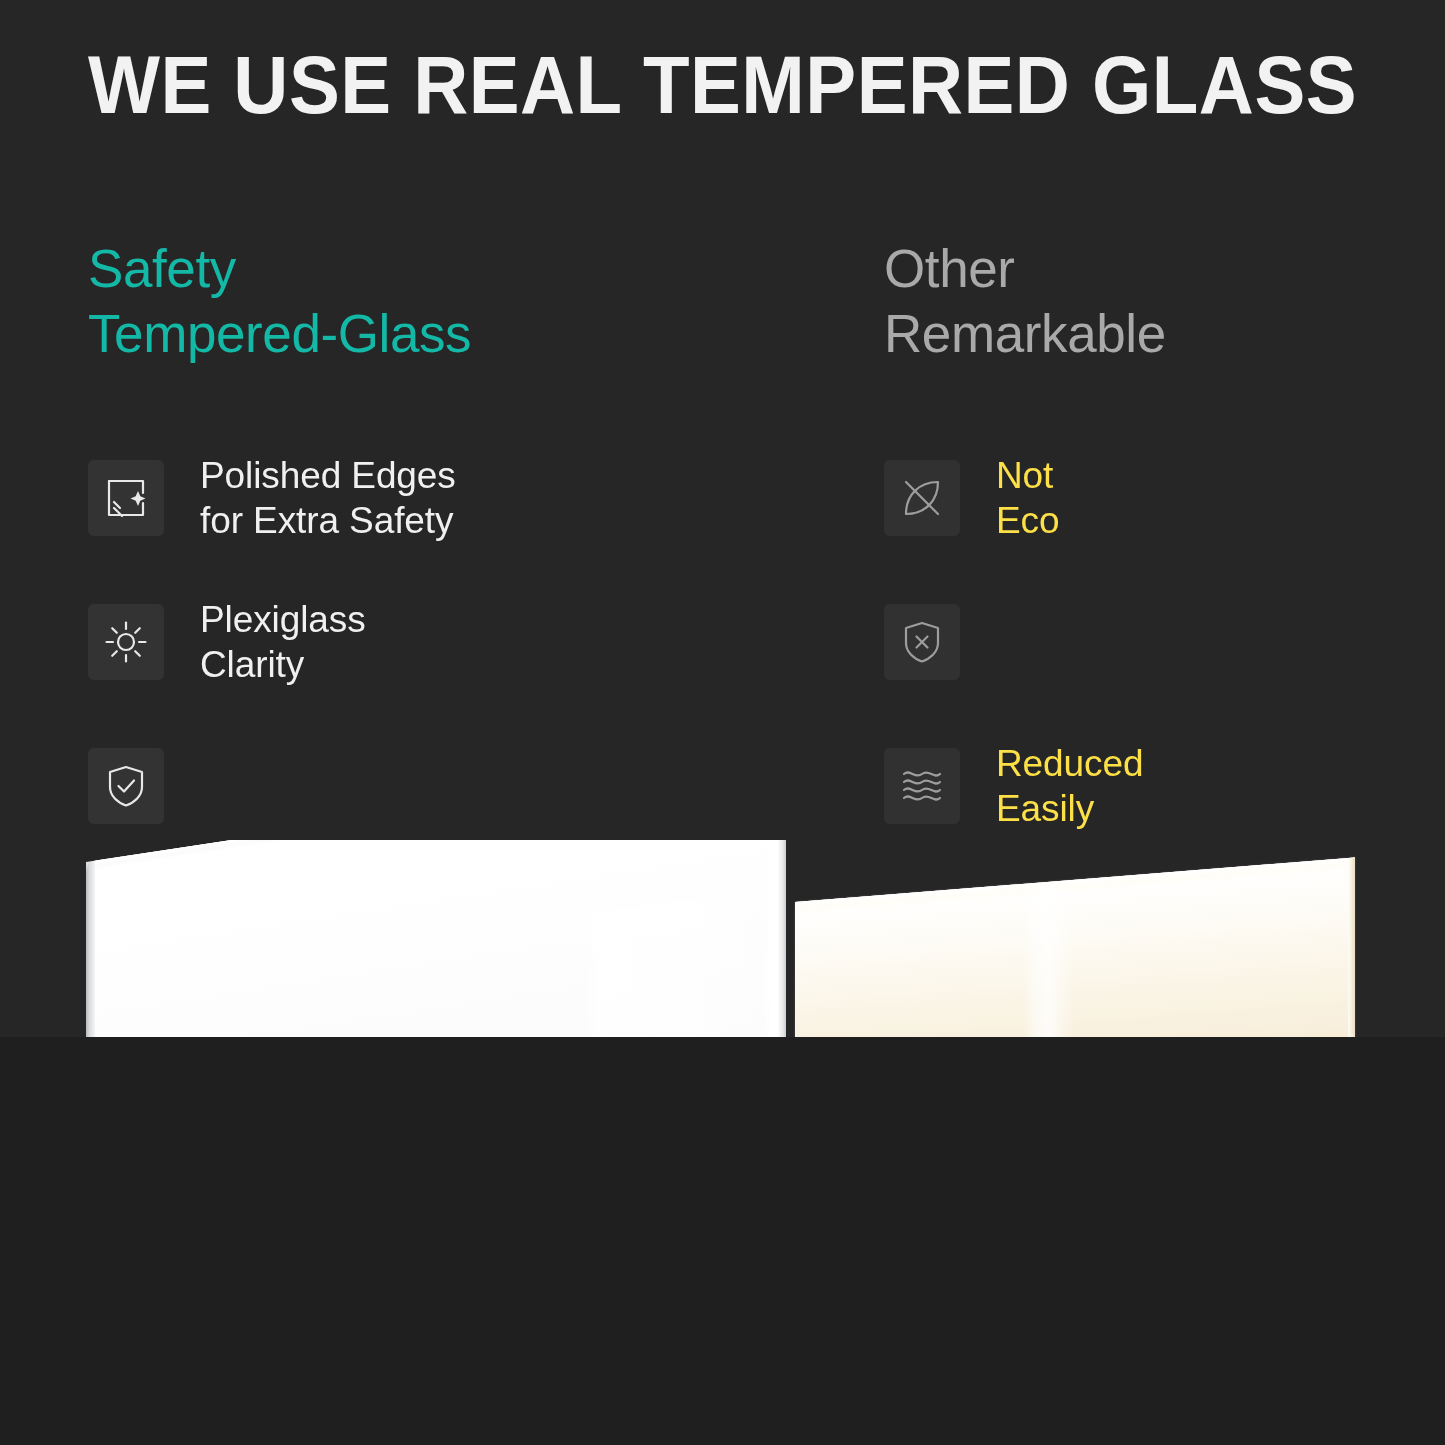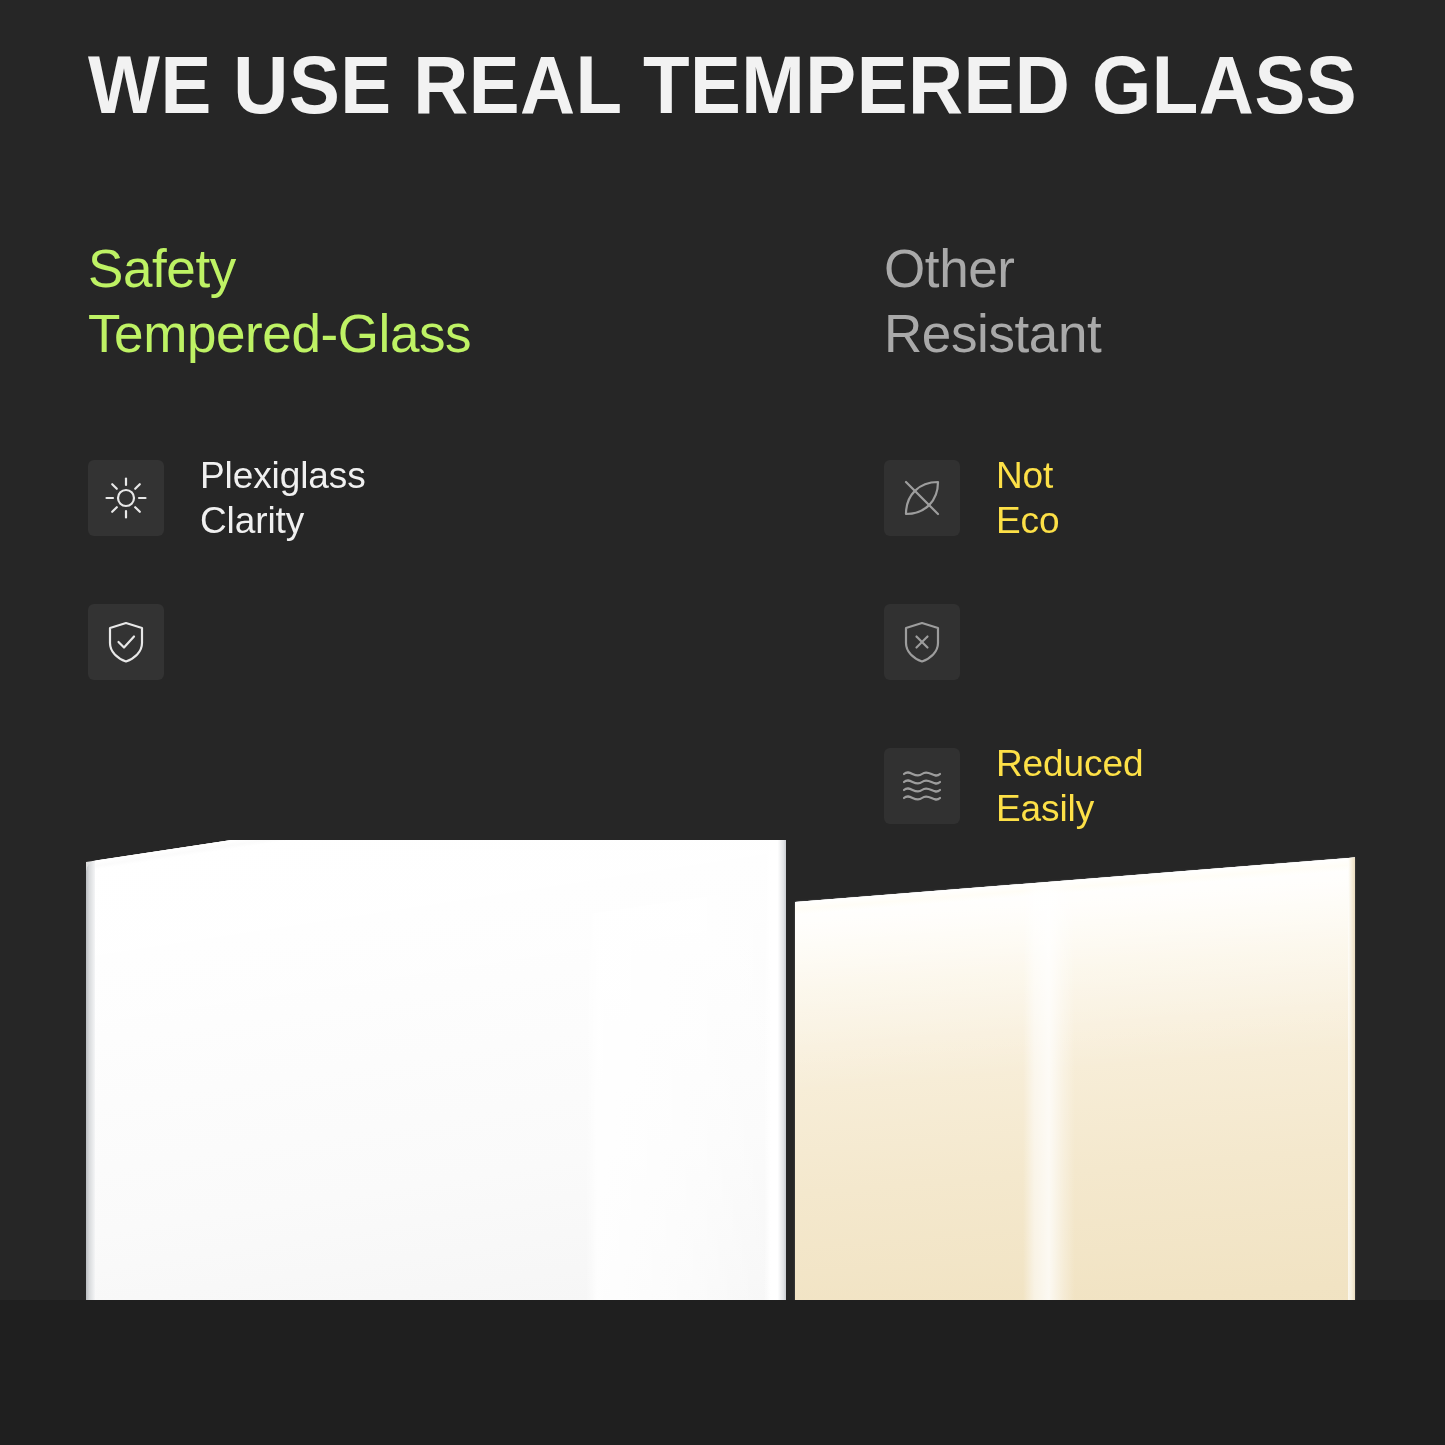--- a/index.html
+++ b/index.html
@@ -3,21 +3,21 @@
 <meta charset="utf-8">
 <style>
   html, body {
     margin: 0;
     padding: 0;
     background: #1f1f1f;
   }
   #stage {
     position: relative;
     width: 1445px;
-    height: 1300px;
+    height: 1037px;
     background: #262626;
     overflow: hidden;
     font-family: "Liberation Sans", sans-serif;
     -webkit-font-smoothing: antialiased;
   }
 
   
   #headline {
     position: absolute;
     left: 0;
@@ -43,21 +43,21 @@
   #col-left  { left: 88px;  width: 700px; }
   #col-right { left: 884px; width: 540px; }
 
   .col-heading {
     font-size: 53px;
     font-weight: 400;
     line-height: 1.23;
     letter-spacing: -0.4px;
     white-space: pre-line;
   }
-  #col-left  .col-heading { color: #bef264; }
+  #col-left  .col-heading { color: #14b8a6; }
   #col-right .col-heading { color: #a9a9a9; }
 
   .feature-list {
     margin: 0;
     padding: 0;
     list-style: none;
     position: absolute;
     top: 212px;
     left: 0;
     width: 100%;
@@ -221,20 +221,33 @@
 <div id="stage">
 
   <div id="headline">WE USE REAL TEMPERED GLASS</div>
 
   <div class="column" id="col-left">
     <div class="col-heading">Safety
 Tempered-Glass</div>
 
     <ul class="feature-list">
 
+      <li class="feature-row">
+        <span class="feature-icon-box">
+          <svg width="46" height="46" viewBox="0 0 46 46" fill="none" stroke="#e8e8e8" stroke-width="2.2" stroke-linecap="round" stroke-linejoin="round">
+            <path d="M6 6 H40 V18"></path>
+            <path d="M40 28 V40 H6 V6"></path>
+            <path d="M11 33 L19 41"></path>
+            <path d="M11 27 L17 33"></path>
+            <path d="M35 16 L37.3 21.2 L42.5 23.5 L37.3 25.8 L35 31 L32.7 25.8 L27.5 23.5 L32.7 21.2 Z" fill="#e8e8e8" stroke="none"></path>
+          </svg>
+        </span>
+        <span class="feature-label">Polished Edges
+for Extra Safety</span>
+      </li>
 
       <li class="feature-row">
         <span class="feature-icon-box">
           <svg width="46" height="46" viewBox="0 0 46 46" fill="none" stroke="#e8e8e8" stroke-width="2.2" stroke-linecap="round">
             <circle cx="23" cy="23" r="8"></circle>
             <path d="M23 3.5 V10"></path>
               <path d="M23 36 V42.5"></path>
             <path d="M3.5 23 H10"></path>
               <path d="M36 23 H42.5"></path>
             <path d="M9.2 9.2 L13.8 13.8"></path>
@@ -254,21 +267,21 @@
             <path d="M15.5 23 L21 28.5 L31 17.5"></path>
           </svg>
         </span>
       </li>
 
     </ul>
   </div>
 
   <div class="column" id="col-right">
     <div class="col-heading">Other
-Resistant</div>
+Remarkable</div>
 
     <ul class="feature-list">
 
       <li class="feature-row">
         <span class="feature-icon-box">
           <svg width="46" height="46" viewBox="0 0 46 46" fill="none" stroke="#9d9d9d" stroke-width="2.2" stroke-linecap="round" stroke-linejoin="round">
             <path d="M7 39 C7 20 20 7 39 7 C39 26 26 39 7 39 Z"></path>
             <path d="M7 7 L39 39"></path>
           </svg>
         </span>

